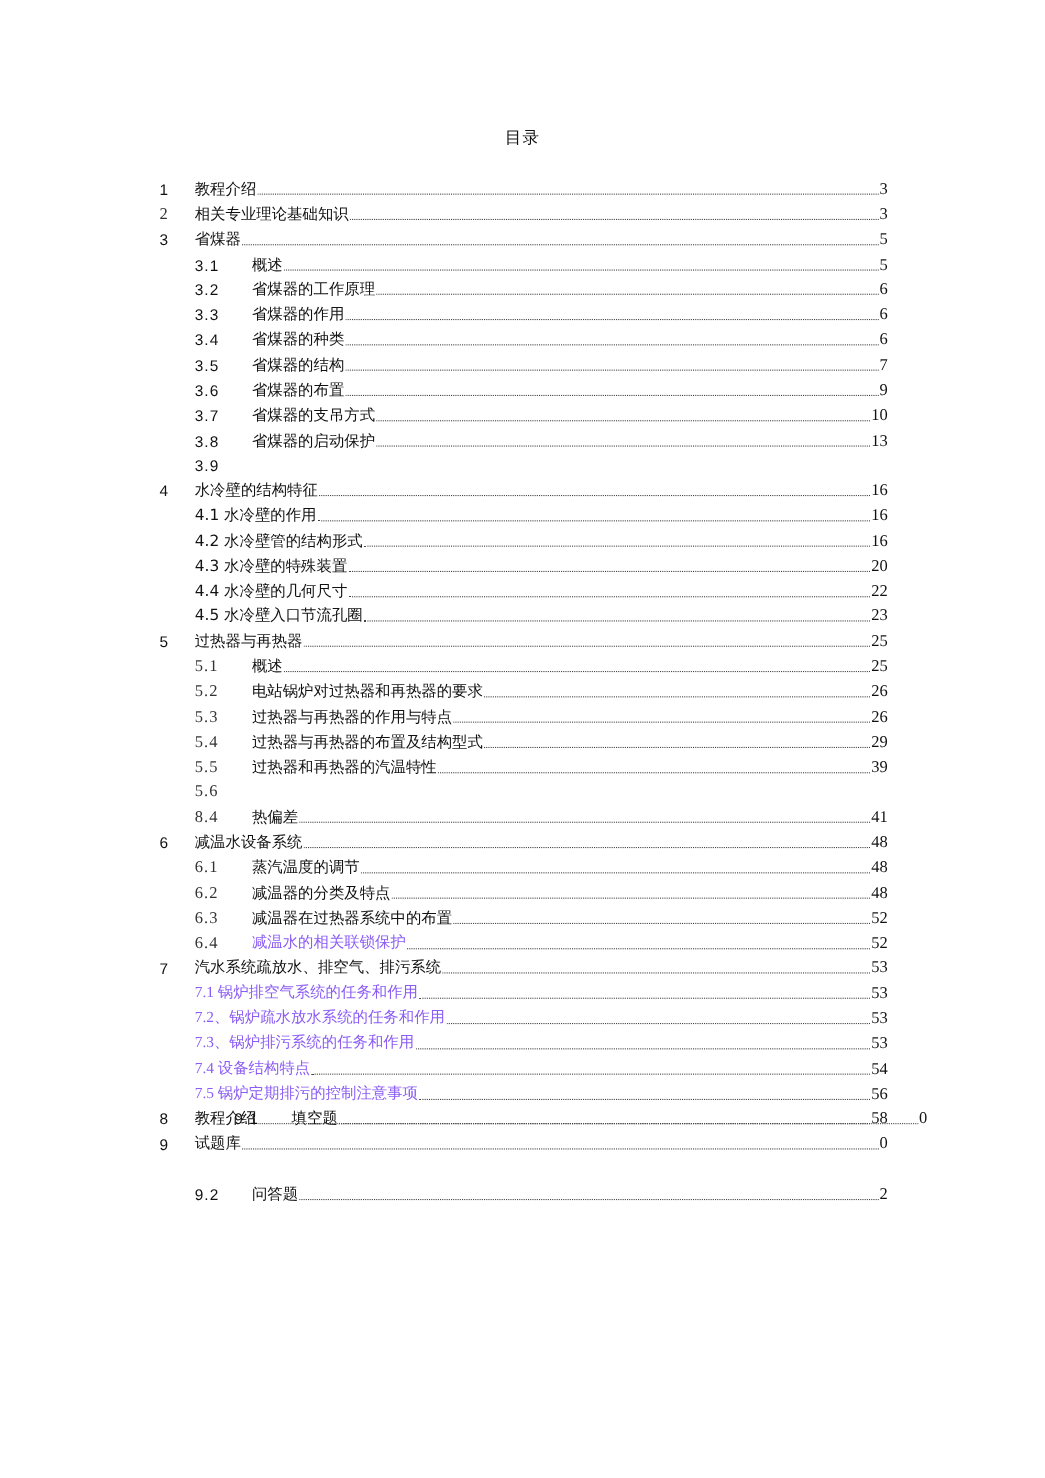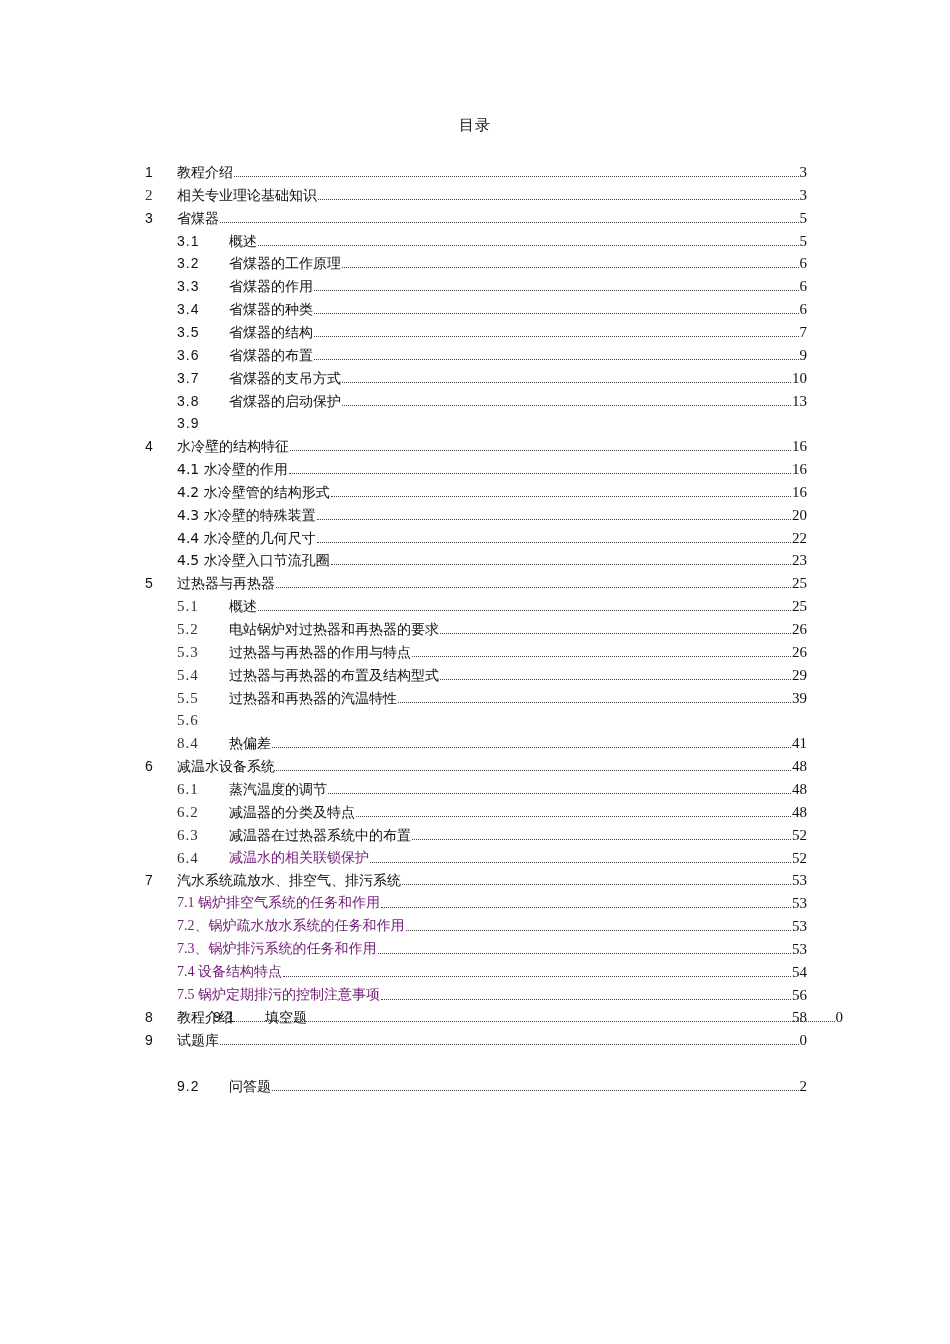--- a/index.html
+++ b/index.html
@@ -18,21 +18,21 @@
      border-bottom: 1.6px dotted #444; }
   .txt .pg { flex: 0 0 auto; font-family: "Liberation Serif", "DejaVu Serif", serif; font-size: 15px;
              padding-left: 1px; color: #111; }
   .lvl1 .num { left: 145px; font-family: "Liberation Sans", sans-serif; }
   .lvl1 .txt { left: 177px; }
   .lvl2 .num { left: 177px; font-family: "Liberation Sans", sans-serif; letter-spacing: 1px; }
   .lvl2 .txt { left: 229px; }
   .lvl2inline .txt { left: 177px; }
   .serif .num, .serif .label { font-family: "Liberation Serif", "DejaVu Serif", serif; color: #333; }
   .serif .num { font-size: 15px; }
-  .light .label, .light .num { color: #701a75; }
+  .light .label, .light .num { color: #8b5cf6; }
 </style>
 </head>
 <body>
 
 <div class="page">
   <div class="toc-title">目录</div>
   <div class="toc" id="toc">
       <div class="row lvl1" style="top: 0px;">
         <span class="num">1</span>
         <span class="txt">

